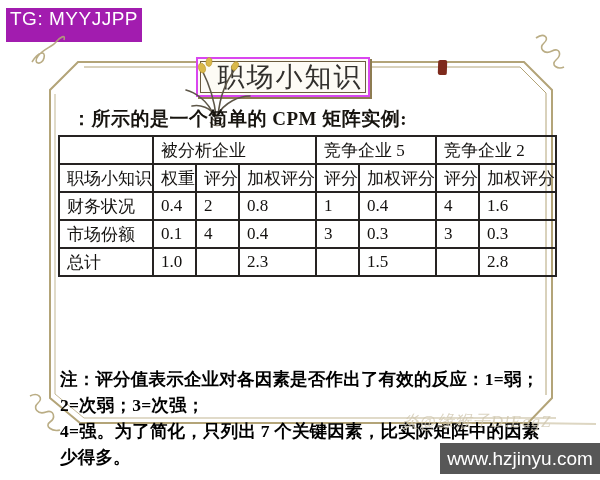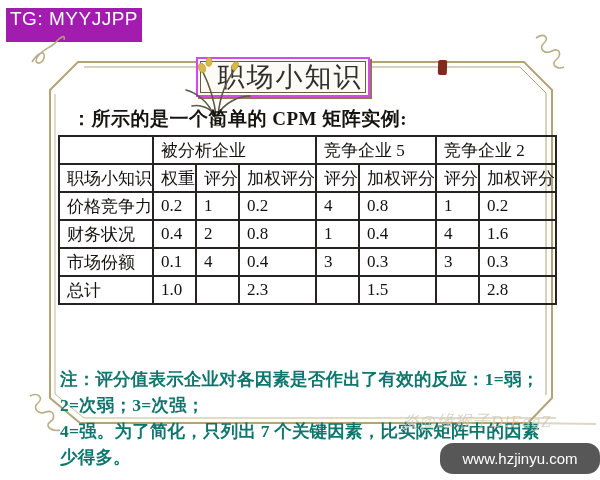--- a/index.html
+++ b/index.html
@@ -42,32 +42,32 @@
   table.cpm td,table.cpm th{
     border:2px solid #262322;height:26px;padding:0 0 0 7px;text-align:left;
     font-weight:normal;overflow:hidden;white-space:nowrap;
   }
   table.cpm th.grp{font-weight:normal;font-size:17px;}
   .c0{width:75px}.c1{width:35px}.c2{width:33px}.c3{width:58px}
   .c4{width:33px}.c5{width:59px}.c6{width:33px}.c7{width:67px}
   
   .notes{
     position:absolute;left:60px;top:366px;width:492px;font-size:17.5px;font-weight:bold;
-    color:#0f766e;line-height:26px;letter-spacing:.2px;
+    color:#000000;line-height:26px;letter-spacing:.2px;
   }
   
   .watermark{
     position:absolute;left:402px;top:410px;font-size:17px;color:#cfc6ae;opacity:.75;
     font-style:italic;letter-spacing:1px;white-space:nowrap;
   }
   
   .footer-url{
     position:absolute;left:440px;top:443px;width:160px;height:31px;background:#575757;
     color:#fff;display:flex;align-items:center;justify-content:center;
-    font-family:"Liberation Sans","DejaVu Sans",sans-serif;font-size:15px;border-radius:13px;
+    font-family:"Liberation Sans","DejaVu Sans",sans-serif;font-size:19px;
   }
 </style>
 </head>
 <body>
 
 <div id="stage">
 
   <div class="tg-badge">
     <span>TG: MYYJJPP</span>
   </div>
@@ -145,30 +145,20 @@
       <th>职场小知识</th>
       <th>权重</th>
       <th>评分</th>
       <th>加权评分</th>
       <th>评分</th>
       <th>加权评分</th>
       <th>评分</th>
       <th>加权评分</th>
     </tr>
     <tr>
-      <td>价格竞争力</td>
-      <td>0.2</td>
-      <td>1</td>
-      <td>0.2</td>
-      <td>4</td>
-      <td>0.8</td>
-      <td>1</td>
-      <td>0.2</td>
-    </tr>
-    <tr>
       <td>财务状况</td>
       <td>0.4</td>
       <td>2</td>
       <td>0.8</td>
       <td>1</td>
       <td>0.4</td>
       <td>4</td>
       <td>1.6</td>
     </tr>
     <tr>

